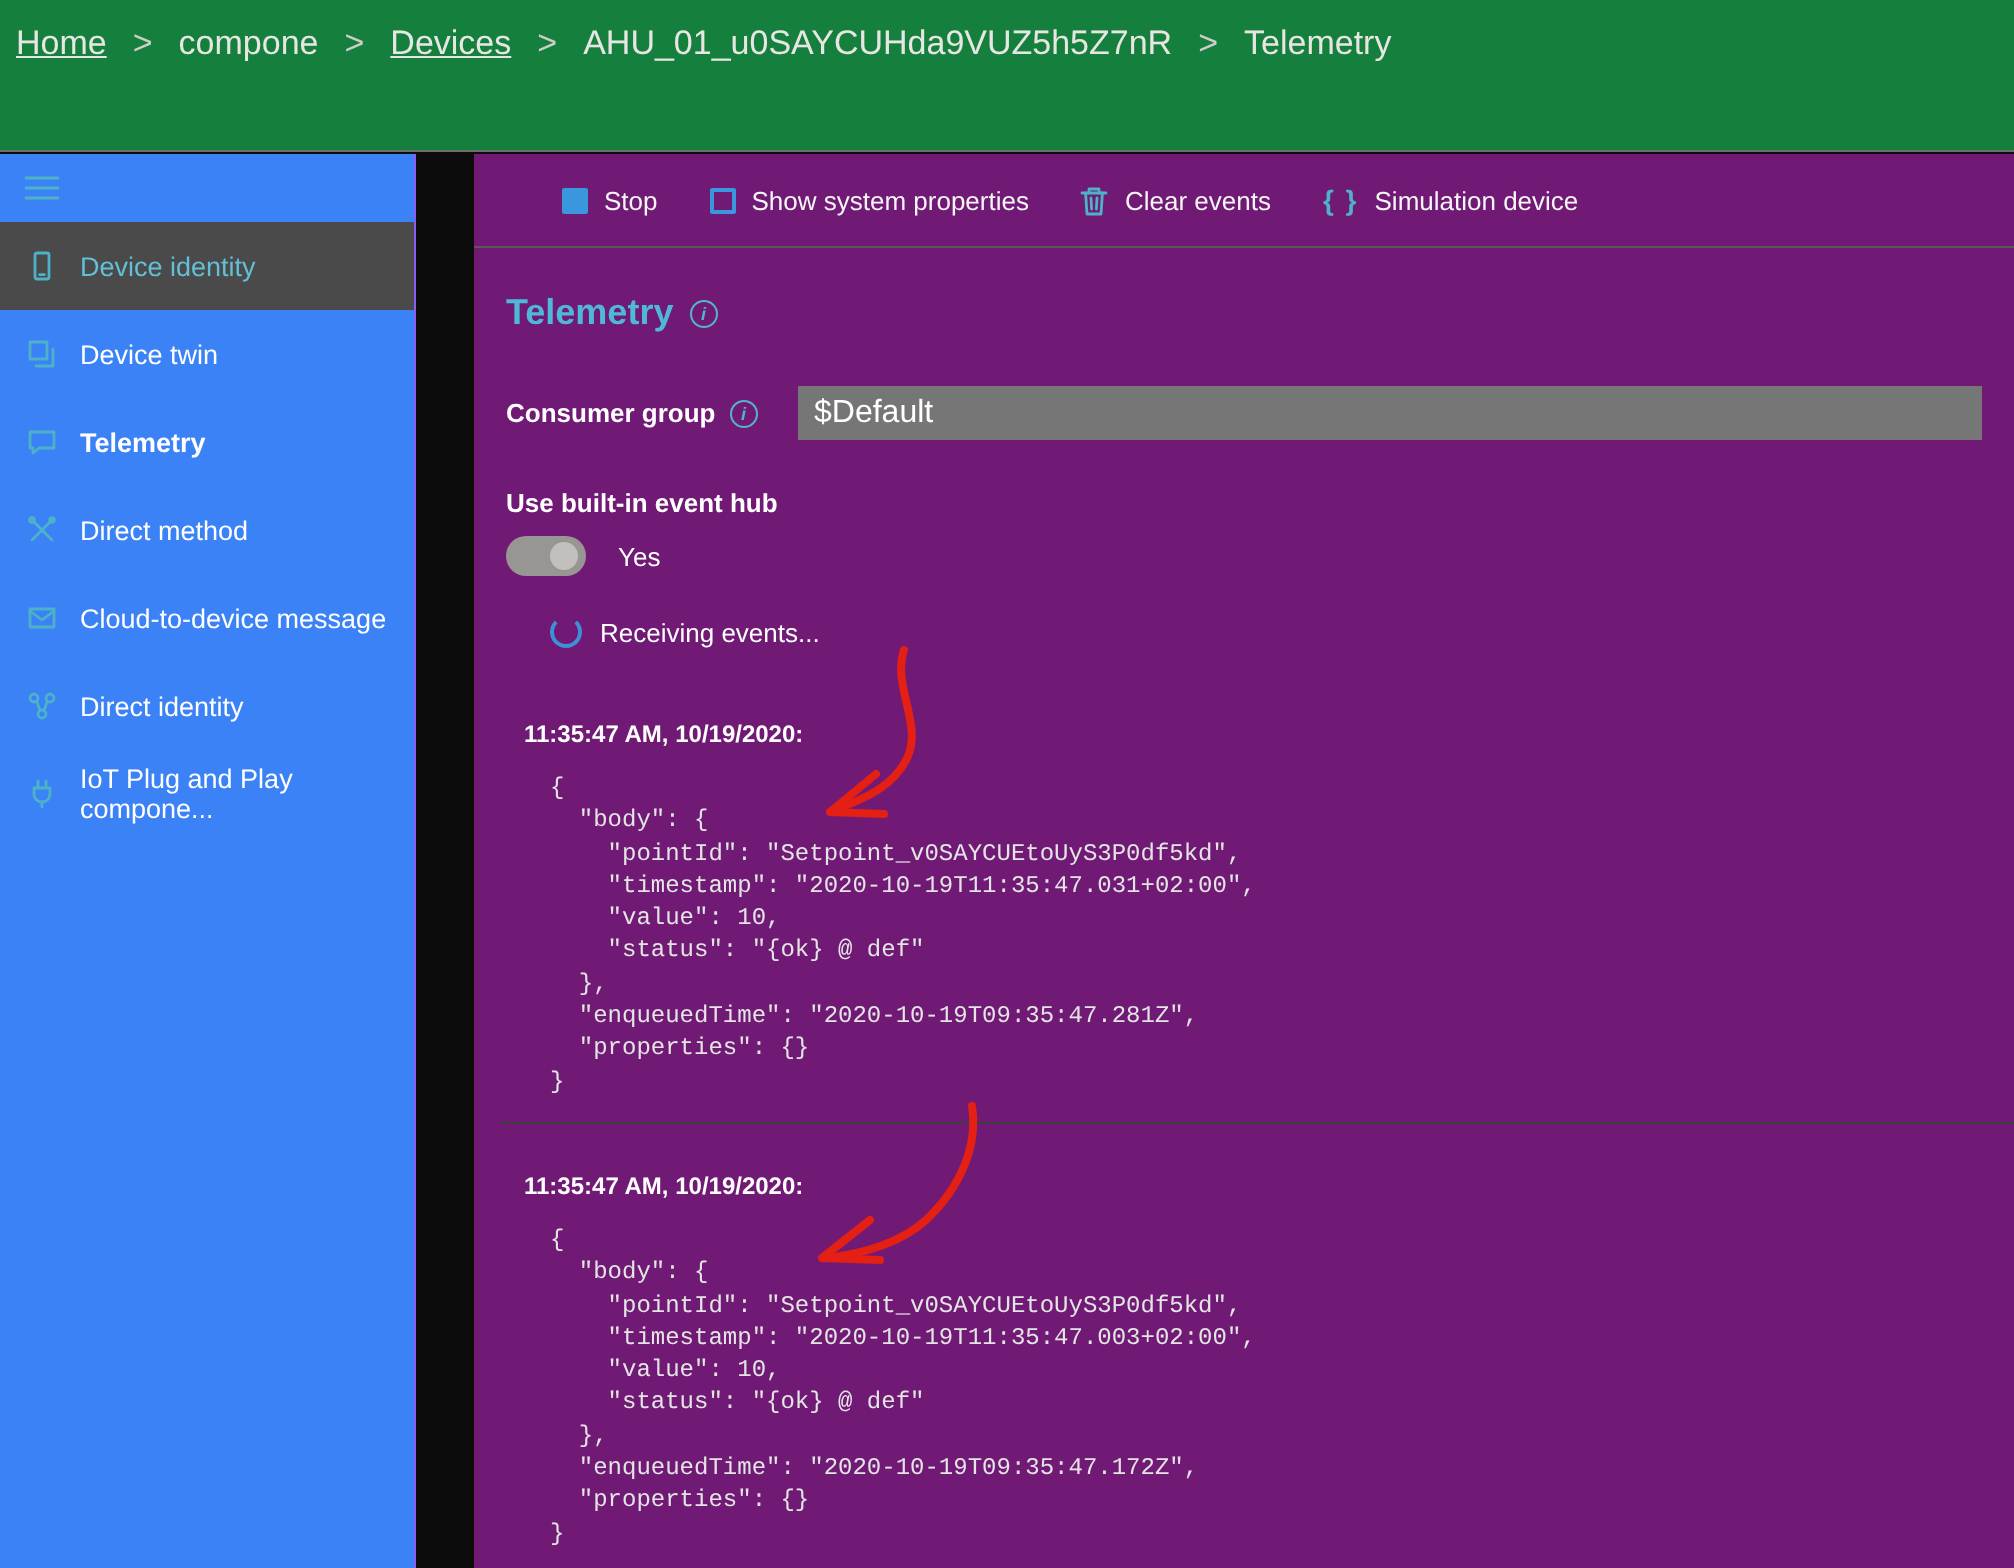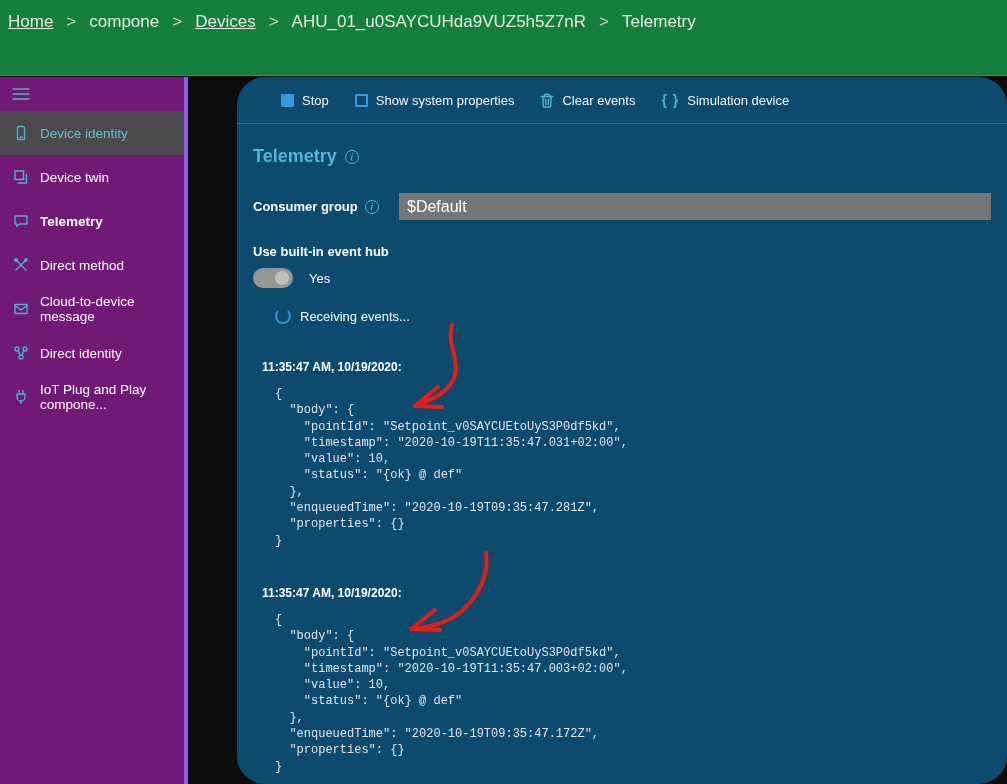--- a/index.html
+++ b/index.html
@@ -22,40 +22,40 @@
     gap:13px;
     font-size:17px;
     color:#e8e6e3;
   }
   .crumb { color:#e8e6e3; text-decoration:none; white-space:nowrap; }
   .crumb.link { text-decoration:underline; cursor:pointer; }
   .crumb-sep { color:#cfcdca; }
 
   
   .sidebar {
-    position:absolute; top:77px; left:0; width:188px; bottom:0;
-    background:#701a75;
-    border-right:4px solid #8b5cf6;
+    position:absolute; top:77px; left:0; width:208px; bottom:0;
+    background:#3b82f6;
+    border-right:1px solid #8b5cf6;
   }
   .hamburger {
     background:none; border:none; cursor:pointer;
     padding:10px 12px 4px 12px; display:block;
   }
   .nav { margin-top:3px; }
   .nav-item {
     height:44px; display:flex; align-items:center; gap:11px;
     padding-left:13px; cursor:pointer; font-size:13.5px; color:#ffffff;
   }
   .nav-item.selected { background:#4a4a4a; }
   .nav-item.selected .nav-label { color:#63bfd6; }
   .nav-item.active .nav-label { font-weight:bold; }
   .nav-icon { width:16px; height:16px; display:inline-flex; }
 
   
-  .main { position:absolute; top:77px; left:237px; right:0; bottom:0; background:#0c4a6e;border-radius:28px; }
+  .main { position:absolute; top:77px; left:237px; right:0; bottom:0; background:#701a75; }
 
   .toolbar {
     height:47px; border-bottom:1px solid #585858;
     display:flex; align-items:center; gap:26px; padding-left:44px;
   }
   .tb-item {
     background:none; border:none; color:#f5f5f5; font-size:13px;
     font-family:"Liberation Sans",sans-serif;
     display:flex; align-items:center; gap:8px; cursor:pointer;
   }

